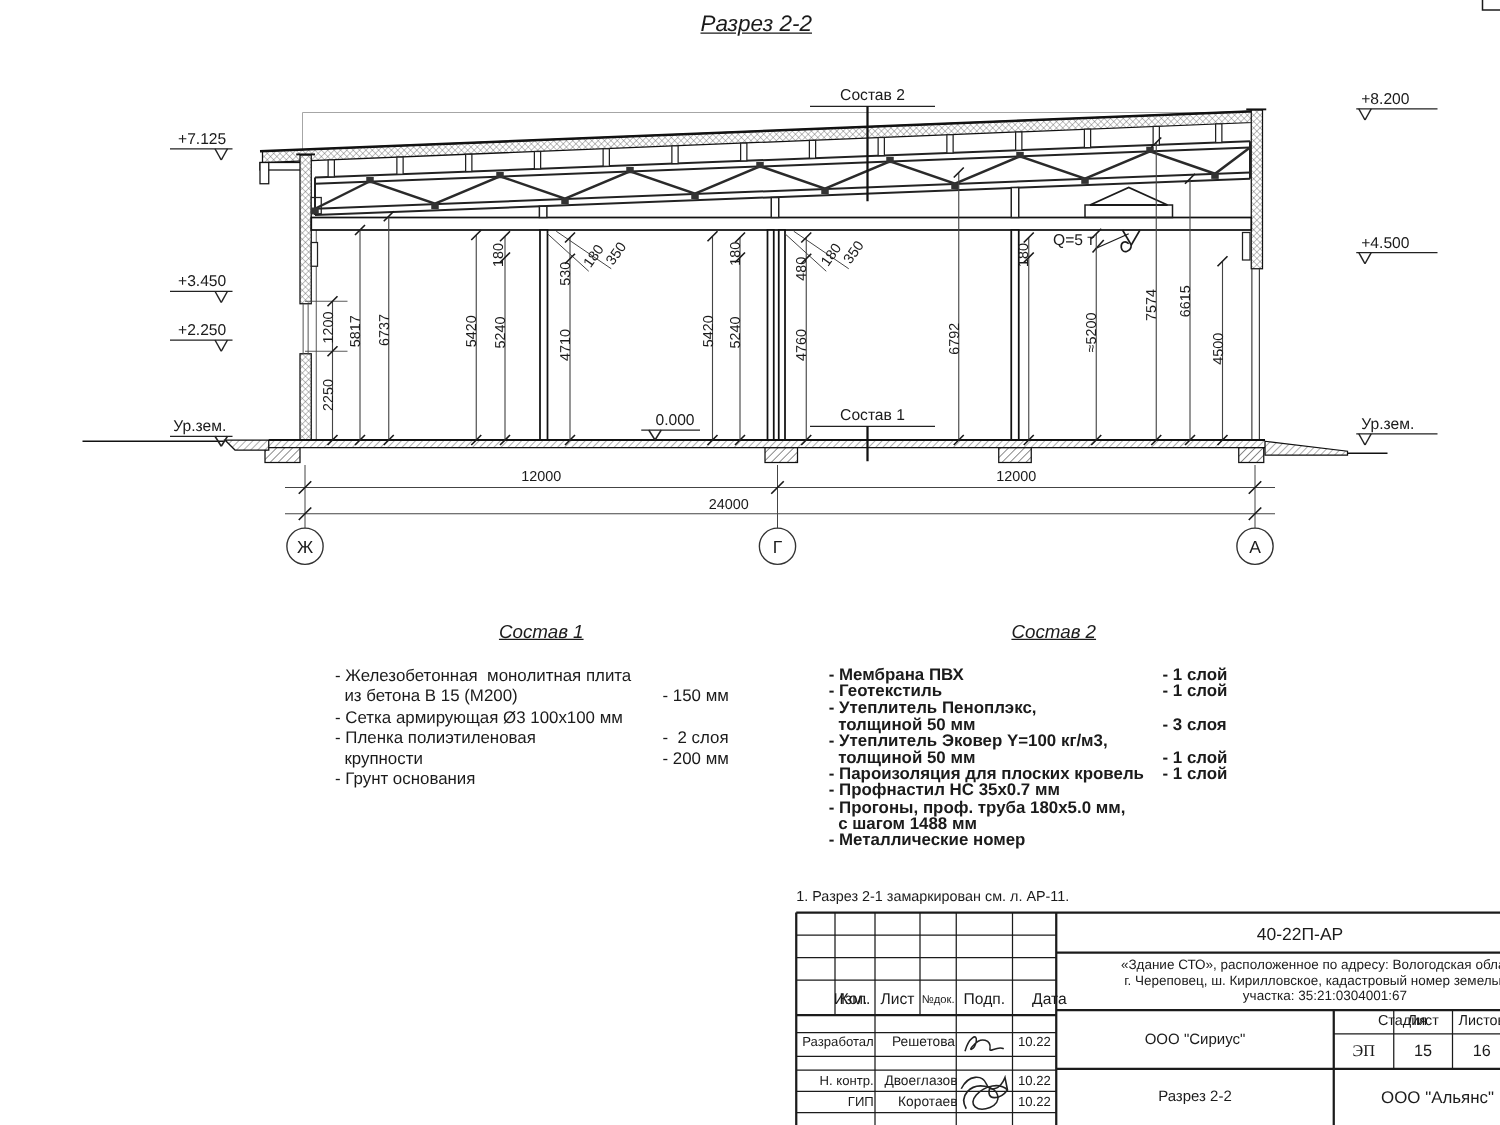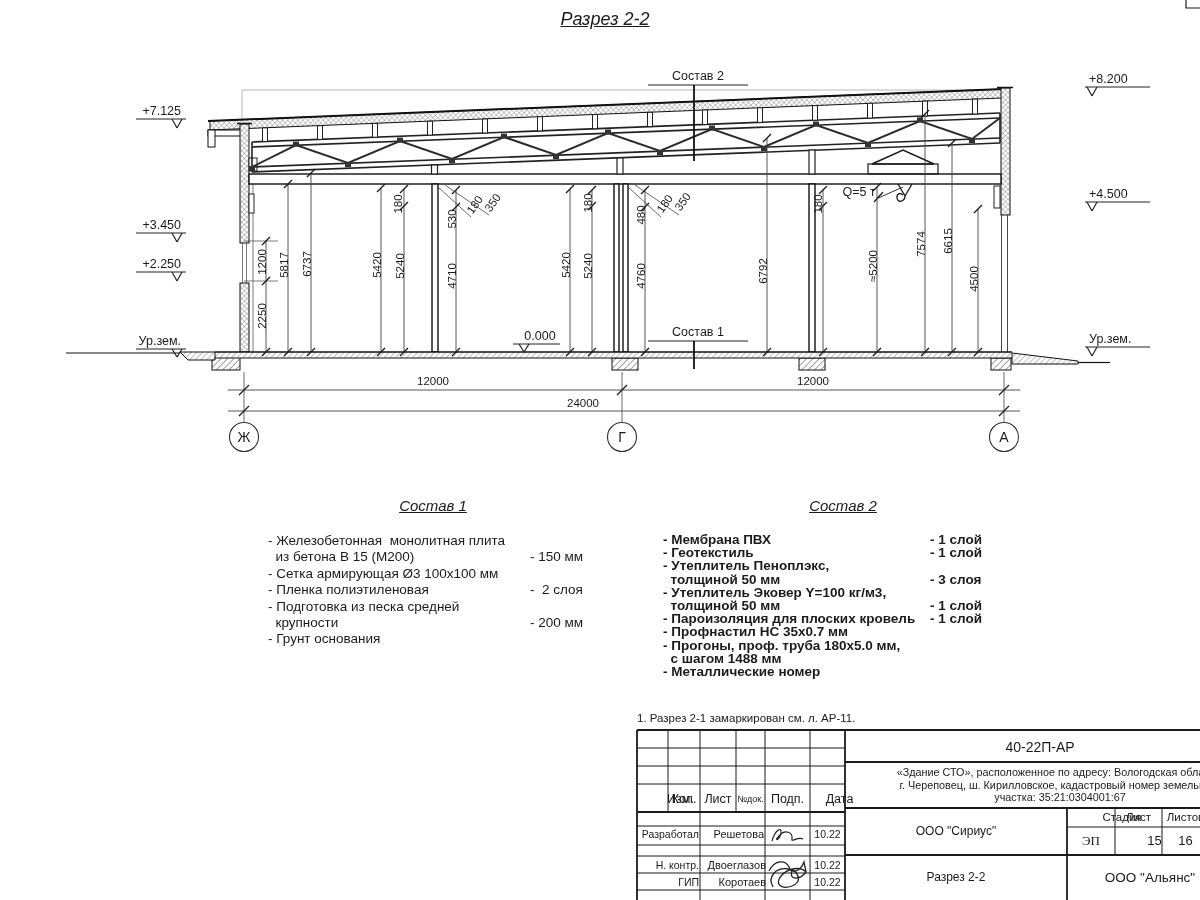--- a/index.html
+++ b/index.html
@@ -327,21 +327,20 @@
 </svg>
 
 <div class="sheet-title abs" style="left:540px;top:9px;width:130px;">Разрез 2-2</div>
 
 <div class="abs list s1" style="left:268px;top:497px;width:330px;">
   <div class="list-head">Состав 1</div>
   <div class="lr"><span>- Железобетонная  монолитная плита</span><span class="lv"></span></div>
   <div class="lr"><span>  из бетона В 15 (М200)</span><span class="lv">- 150 мм</span></div>
   <div class="lr"><span>- Сетка армирующая Ø3 100х100 мм</span><span class="lv"></span></div>
   <div class="lr"><span>- Пленка полиэтиленовая</span><span class="lv">-  2 слоя</span></div>
-  <div class="lr"><span>- Подготовка из песка средней</span><span class="lv"></span></div>
   <div class="lr"><span>  крупности</span><span class="lv">- 200 мм</span></div>
   <div class="lr"><span>- Грунт основания</span><span class="lv"></span></div>
 </div>
 
 <div class="abs list s2" style="left:663px;top:497px;width:360px;">
   <div class="list-head">Состав 2</div>
   <div class="lr"><span>- Мембрана ПВХ</span><span class="lv">- 1 слой</span></div>
   <div class="lr"><span>- Геотекстиль</span><span class="lv">- 1 слой</span></div>
   <div class="lr"><span>- Утеплитель Пеноплэкс,</span><span class="lv"></span></div>
   <div class="lr"><span>  толщиной 50 мм</span><span class="lv">- 3 слоя</span></div>
@@ -380,17 +379,17 @@
   <div class="tbt" style="left:845px;width:430px;top:766px;font-size:10.8px;line-height:12.5px;">
     <div>«Здание СТО», расположенное по адресу: Вологодская область,</div>
     <div>г. Череповец, ш. Кирилловское, кадастровый номер земельного</div>
     <div>участка: 35:21:0304001:67</div>
   </div>
   <div class="tbt" style="left:845px;width:222px;top:808px;height:47px;line-height:47px;font-size:12px;">ООО "Сириус"</div>
   <div class="tbt" style="left:1067px;width:40px;top:808px;height:19px;line-height:19px;font-size:11.5px;padding-left:35px;">Стадия</div>
   <div class="tbt" style="left:1115px;width:47px;top:808px;height:19px;line-height:19px;font-size:11.5px;">Лист</div>
   <div class="tbt" style="left:1162px;width:47px;top:808px;height:19px;line-height:19px;font-size:11.5px;">Листов</div>
   <div class="tbt" style="left:1067px;width:48px;top:827px;height:28px;line-height:28px;font-size:13px;font-family:Liberation Serif, serif;">ЭП</div>
-  <div class="tbt" style="left:1115px;width:47px;top:827px;height:28px;line-height:28px;font-size:13px;padding-left:16px;">15</div>
+  <div class="tbt" style="left:1115px;width:47px;top:827px;height:28px;line-height:28px;font-size:13px;">15</div>
   <div class="tbt" style="left:1162px;width:47px;top:827px;height:28px;line-height:28px;font-size:13px;">16</div>
   <div class="tbt" style="left:845px;width:222px;top:855px;height:45px;line-height:45px;font-size:12px;">Разрез 2-2</div>
   <div class="tbt" style="left:1067px;width:166px;top:855px;height:45px;line-height:45px;font-size:13.5px;">ООО "Альянс"</div>
 </div>
 
 </body></html>

